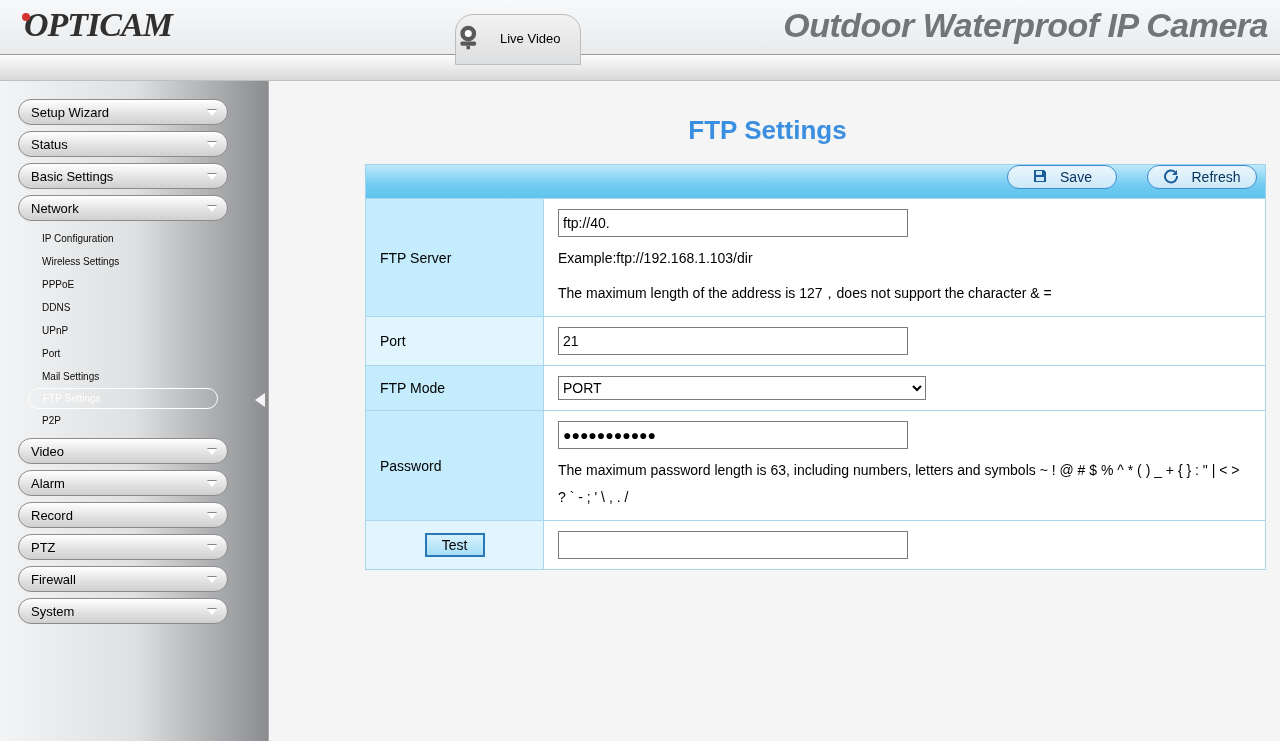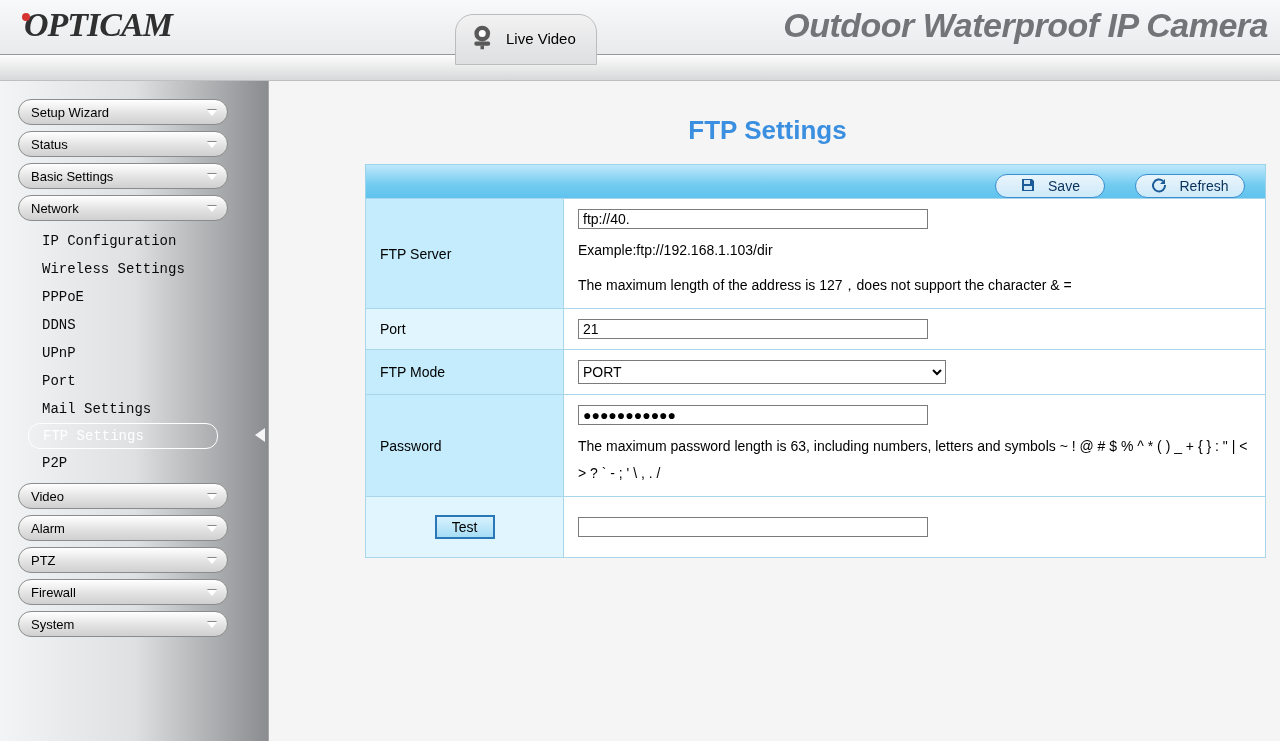--- a/index.html
+++ b/index.html
@@ -42,23 +42,23 @@
   position:absolute; right:12px; top:6px;
   font-size:34px; font-weight:700; font-style:italic;
   color:#727478; letter-spacing:-0.5px;
 }
 
 .tabs {
   position:absolute; left:455px; top:14px;
   display:flex;
 }
 .tab {
-  padding:8px 20px 10px 14px;
-  display:flex; align-items:center; gap:8px;
-  font-size:15px; color:#000;
+  padding:8px 20px 10px 0;
+  display:flex; align-items:center; gap:16px;
+  font-size:13px; color:#000;
   cursor:pointer;
 }
 .tab.inactive {
   background:linear-gradient(to bottom,#f2f2f3,#dedfe0);
   border-radius:18px 18px 0 0;
   border:1px solid #bcbcbc;
   z-index:1;
 }
 .tab.active {
   background:#fcfcfc;
@@ -106,23 +106,22 @@
   border-left:5px solid transparent;
   border-right:5px solid transparent;
   border-top:6px solid #fff;
   filter:drop-shadow(0 -1px 0 #888);
 }
 
 .sub-list { margin:6px 0 6px 0; }
 .sub-item {
   width:190px; margin-left:10px;
   padding:6px 0 6px 14px;
-  font-size:14px; color:#0a0a0a;
-  cursor:pointer;
-  font-family:Liberation Mono, monospace;
+  font-size:10px; color:#0a0a0a;
+  cursor:pointer;
 }
 .sub-item.selected {
   color:#fff;
   border:1px solid #fff;
   border-radius:12px;
   padding:4px 0 4px 14px;
   position:relative;
 }
 .sub-item.selected::after{
   content:"";
@@ -147,22 +146,22 @@
   font-size:26px;
   font-weight:700;
   padding:34px 0 18px;
 }
 .toolbar{
   height:34px;
   background:linear-gradient(to bottom,#bfe8fb,#72cbf0 60%,#5fc3ee);
   border:1px solid #9cd3ec;
   border-bottom:none;
   margin-left:96px;
-  display:flex; align-items:flex-end; justify-content:flex-end;
-  gap:30px; padding-right:20px;
+  display:flex; align-items:flex-start; justify-content:flex-end;
+  gap:30px; padding-right:8px;
 }
 .pill-btn{
   height:24px; width:110px;
   background:linear-gradient(to bottom,#eaf5fc,#cde9f8);
   border:1px solid #3a8ed0;
   border-radius:12px;
   display:flex; align-items:center; justify-content:center;
   gap:12px;
   color:#07315b; font-size:14px;
   cursor:pointer;
@@ -176,29 +175,29 @@
   width:calc(100% - 96px);
 }
 .form-table td{
   border:1px solid #a9d6eb;
   padding:10px 14px;
   vertical-align:middle;
   font-size:14px;
 }
 .form-table td.label{
   background:#c4ecfc;
-  width:198px;
+  width:178px;
 }
 .form-table td.field{
   background:#fff;
 }
 .form-table tr.alt td.label{ background:#e1f5fe; }
 
 .text-input{
-  width:350px; height:20px;
+  width:350px; height:28px;
   border:1px solid #7b7b7b;
   padding:8px 4px;
   font-size:14px;
   background:#fff;
 }
 .text-input[readonly]{ color:#b0b0b0; filter:blur(1.2px); }
 .select{
   width:368px; height:24px;
   border:1px solid #7b7b7b;
   background:#fff;
@@ -207,21 +206,21 @@
 .help{ margin-top:8px; line-height:1.9; }
 
 .test-btn{
   width:60px; height:24px;
   background:linear-gradient(to bottom,#d8f2fd,#a6ddf5);
   border:2px solid #2a77b8;
   font-size:14px;
   cursor:pointer;
   display:block; margin:auto;
 }
-td.test-label{ background:#e1f5fe; text-align:center; padding:18px;margin-left:48px; }
+td.test-label{ background:#e1f5fe; text-align:center; padding:12px;margin-left:48px; }
 </style>
 </head>
 <body>
 
 <div class="header">
   <div class="logo">
     <span class="dot"></span><span>OPTICAM</span>
   </div>
 
   <div class="tabs">
@@ -270,20 +269,23 @@
       <div class="sub-item"><span>P2P</span></div>
     </div>
 
     <div class="nav-btn">
         <span>Video</span>
       </div>
     <div class="nav-btn">
         <span>Alarm</span>
       </div>
     <div class="nav-btn">
+        <span>Record</span>
+      </div>
+    <div class="nav-btn">
         <span>PTZ</span>
       </div>
     <div class="nav-btn">
         <span>Firewall</span>
       </div>
     <div class="nav-btn">
         <span>System</span>
       </div>
   </div>
 

